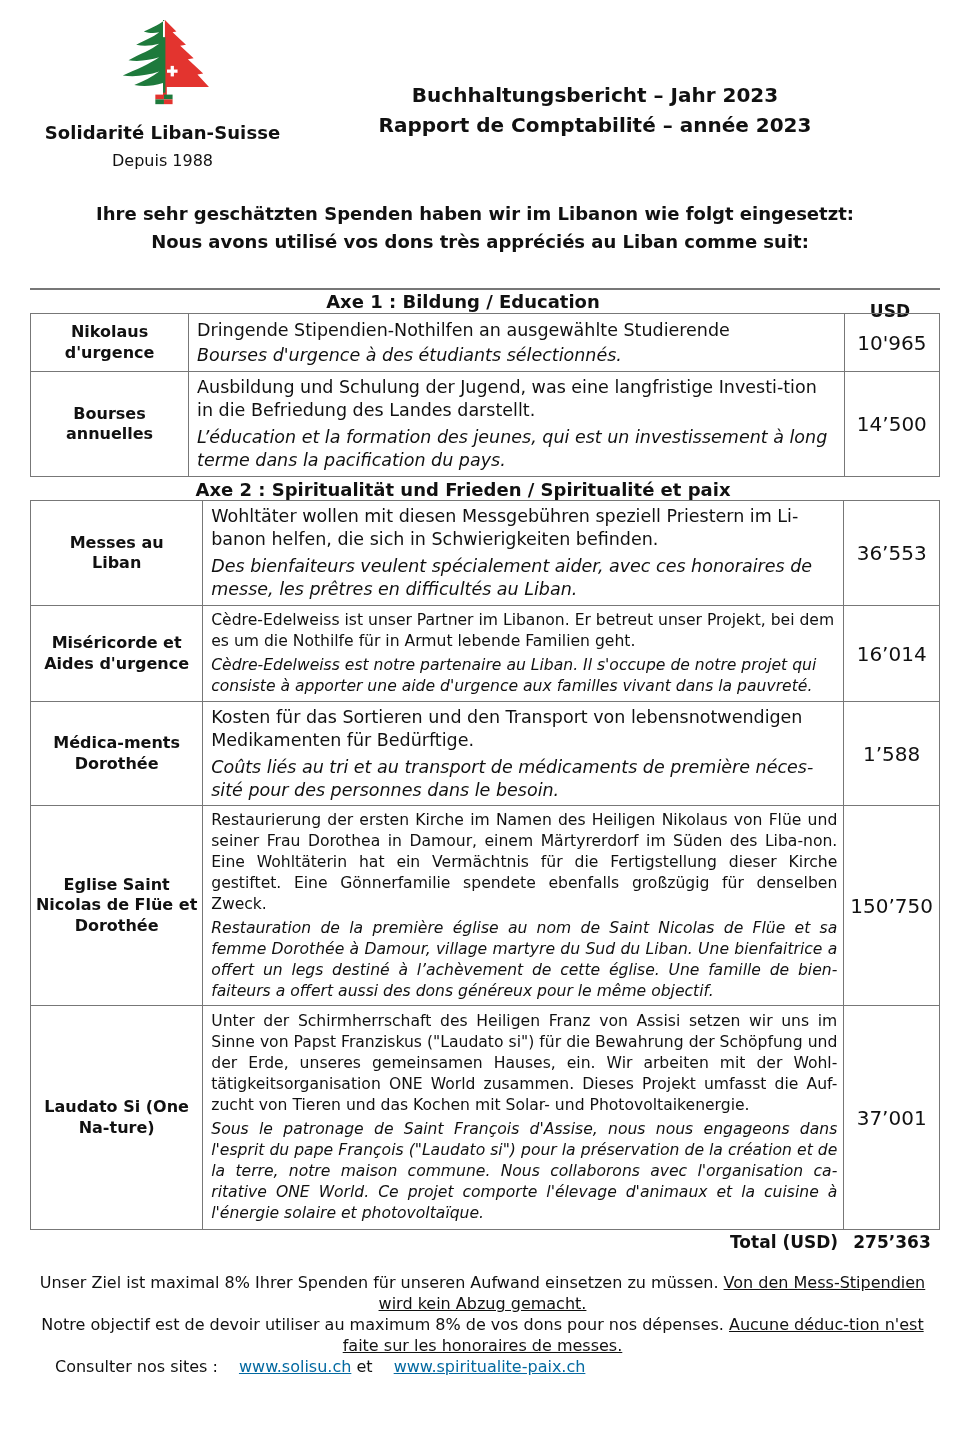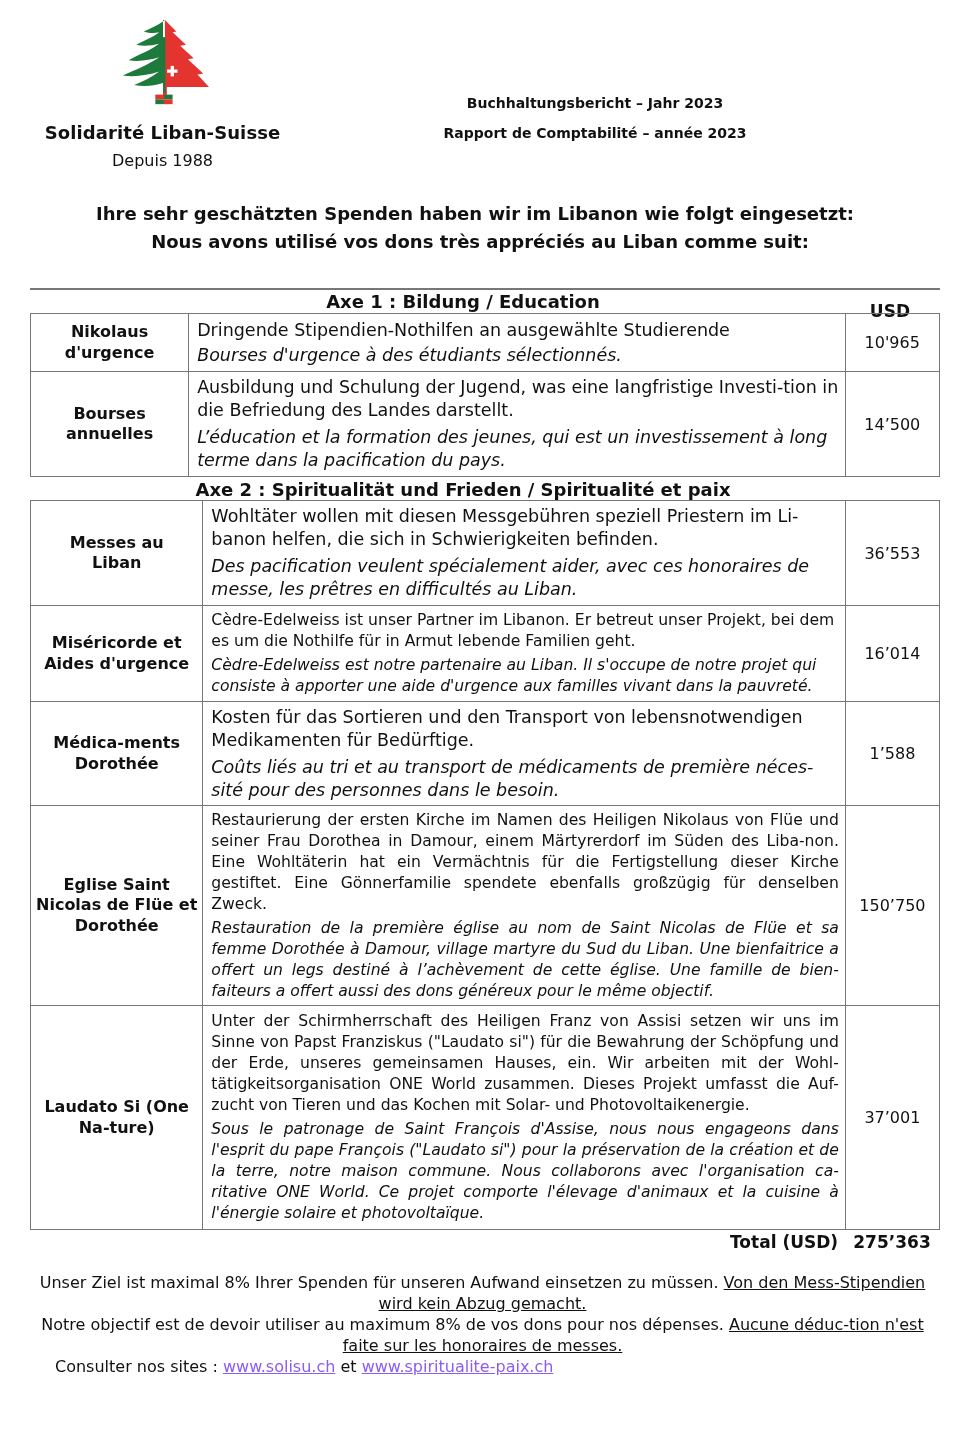--- a/index.html
+++ b/index.html
@@ -5,54 +5,54 @@
   html, body { margin: 0; padding: 0; background: #ffffff; }
   body {
     width: 960px; height: 1440px; position: relative; overflow: hidden;
     font-family: "DejaVu Sans", sans-serif; color: #111;
   }
   .logo-wrap { position: absolute; left: 30px; top: 18px; width: 265px; text-align: center; }
   .logo-svg { display: block; margin: 0 auto; width: 96px; height: 90px; }
   .org-name { font-weight: bold; font-size: 18px; margin-top: 14px; letter-spacing: 0.1px; }
   .org-since { font-size: 16px; margin-top: 8px; }
 
-  .report-title { position: absolute; left: 345px; top: 88px; width: 500px; text-align: center;
-    font-weight: bold; font-size: 14px; line-height: 30px; }
+  .report-title { position: absolute; left: 345px; top: 80px; width: 500px; text-align: center;
+    font-weight: bold; font-size: 20px; line-height: 30px; }
 
   .intro { position: absolute; left: 0; top: 200px; width: 960px; text-align: center;
     font-weight: bold; font-size: 18px; line-height: 28px; }
 
   .top-rule { position: absolute; left: 30px; top: 288px; width: 910px; height: 0; border-top: 2px solid #777; }
 
   .axe-head { position: absolute; left: 30px; width: 910px; height: 24px; font-weight: bold; font-size: 18px; }
   .axe-head .axe-title { position: absolute; left: 0; width: 1002px; text-align: center; top: 2px; }
   .axe1 { top: 289px; }
   .axe1 .axe-title { left: -37px; width: 940px; }
   .axe-head .usd { position: absolute; right: 30px; top: 12px; font-size: 17px; }
   .axe2 { top: 477px; }
   .axe2 .axe-title { left: -37px; width: 940px; }
 
   table.rows { position: absolute; left: 30px; border-collapse: collapse; width: 910px; }
   table.rows td { border: 1.5px solid #777; vertical-align: middle; padding: 0; }
   td.label-cell { width: 132px; text-align: center; font-weight: bold; font-size: 16px; line-height: 20.5px; }
   td.desc-cell { width: 676px; padding: 2px 6px 2px 8px !important; }
-  td.amt-cell { width: 96px; text-align: center; font-size: 16px; }
+  td.amt-cell { width: 96px; text-align: center; font-size: 20px; }
   .de { font-size: 17.5px; line-height: 23px; }
   .fr { font-size: 17.5px; line-height: 23px; font-style: italic; margin-top: 4px; }
   .sm .de, .sm .fr { font-size: 15.6px; line-height: 21px; }
   .sm .fr { margin-top: 3px; }
   .just { text-align: justify; }
 
   .total { position: absolute; left: 30px; top: 1232px; width: 910px; text-align: right; font-weight: bold; font-size: 17px; }
   .total .amt { display: inline-block; width: 96px; text-align: center; }
 
   .footer { position: absolute; left: 30px; top: 1272px; width: 905px; text-align: center; font-size: 16px; line-height: 21px; }
   .footer u { text-decoration: underline; }
   .sites { position: absolute; left: 55px; top: 1357px; font-size: 16px; }
-  .sites a { color: #8b5cf6; text-decoration: underline; }
+  .sites a { color: #0369a1; text-decoration: underline; margin-left: 16px; }
 </style>
 </head>
 <body>
 
 <div class="logo-wrap">
   <svg class="logo-svg" viewBox="0 0 100 94">
 
     <g fill="#1e7a3c">
       <path d="M52 2 C44 8 38 10 30 14 C36 16 40 16 46 15 C40 20 30 24 22 28 C30 30 38 29 46 27 C38 33 26 38 14 44 C24 46 36 44 46 41 C36 48 22 54 8 60 C20 62 34 60 46 56 C38 62 30 66 20 70 C30 72 40 71 50 68 L50 2 Z"></path>
     </g>
@@ -116,21 +116,21 @@
 <div class="axe-head axe2">
   <span class="axe-title">Axe 2 : Spiritualität und Frieden / Spiritualité et paix</span>
 </div>
 
 <table class="rows" style="top:500px">
   <tbody>
       <tr style="height:105px">
     <td class="label-cell" style="padding:0 12px">Messes au Liban</td>
     <td class="desc-cell">
       <div class="de">Wohltäter wollen mit diesen Messgebühren speziell Priestern im Li-banon helfen, die sich in Schwierigkeiten befinden.</div>
-      <div class="fr">Des pacification veulent spécialement aider, avec ces honoraires de messe, les prêtres en difficultés au Liban.</div>
+      <div class="fr">Des bienfaiteurs veulent spécialement aider, avec ces honoraires de messe, les prêtres en difficultés au Liban.</div>
     </td>
     <td class="amt-cell">36’553</td>
   </tr>
   <tr class="sm" style="height:96px">
     <td class="label-cell" style="padding:0 6px">Miséricorde et Aides d'urgence</td>
     <td class="desc-cell">
       <div class="de">Cèdre-Edelweiss ist unser Partner im Libanon. Er betreut unser Projekt, bei dem es um die Nothilfe für in Armut lebende Familien geht.</div>
       <div class="fr">Cèdre-Edelweiss est notre partenaire au Liban. Il s'occupe de notre projet qui consiste à apporter une aide d'urgence aux familles vivant dans la pauvreté.</div>
     </td>
     <td class="amt-cell">16’014</td>

